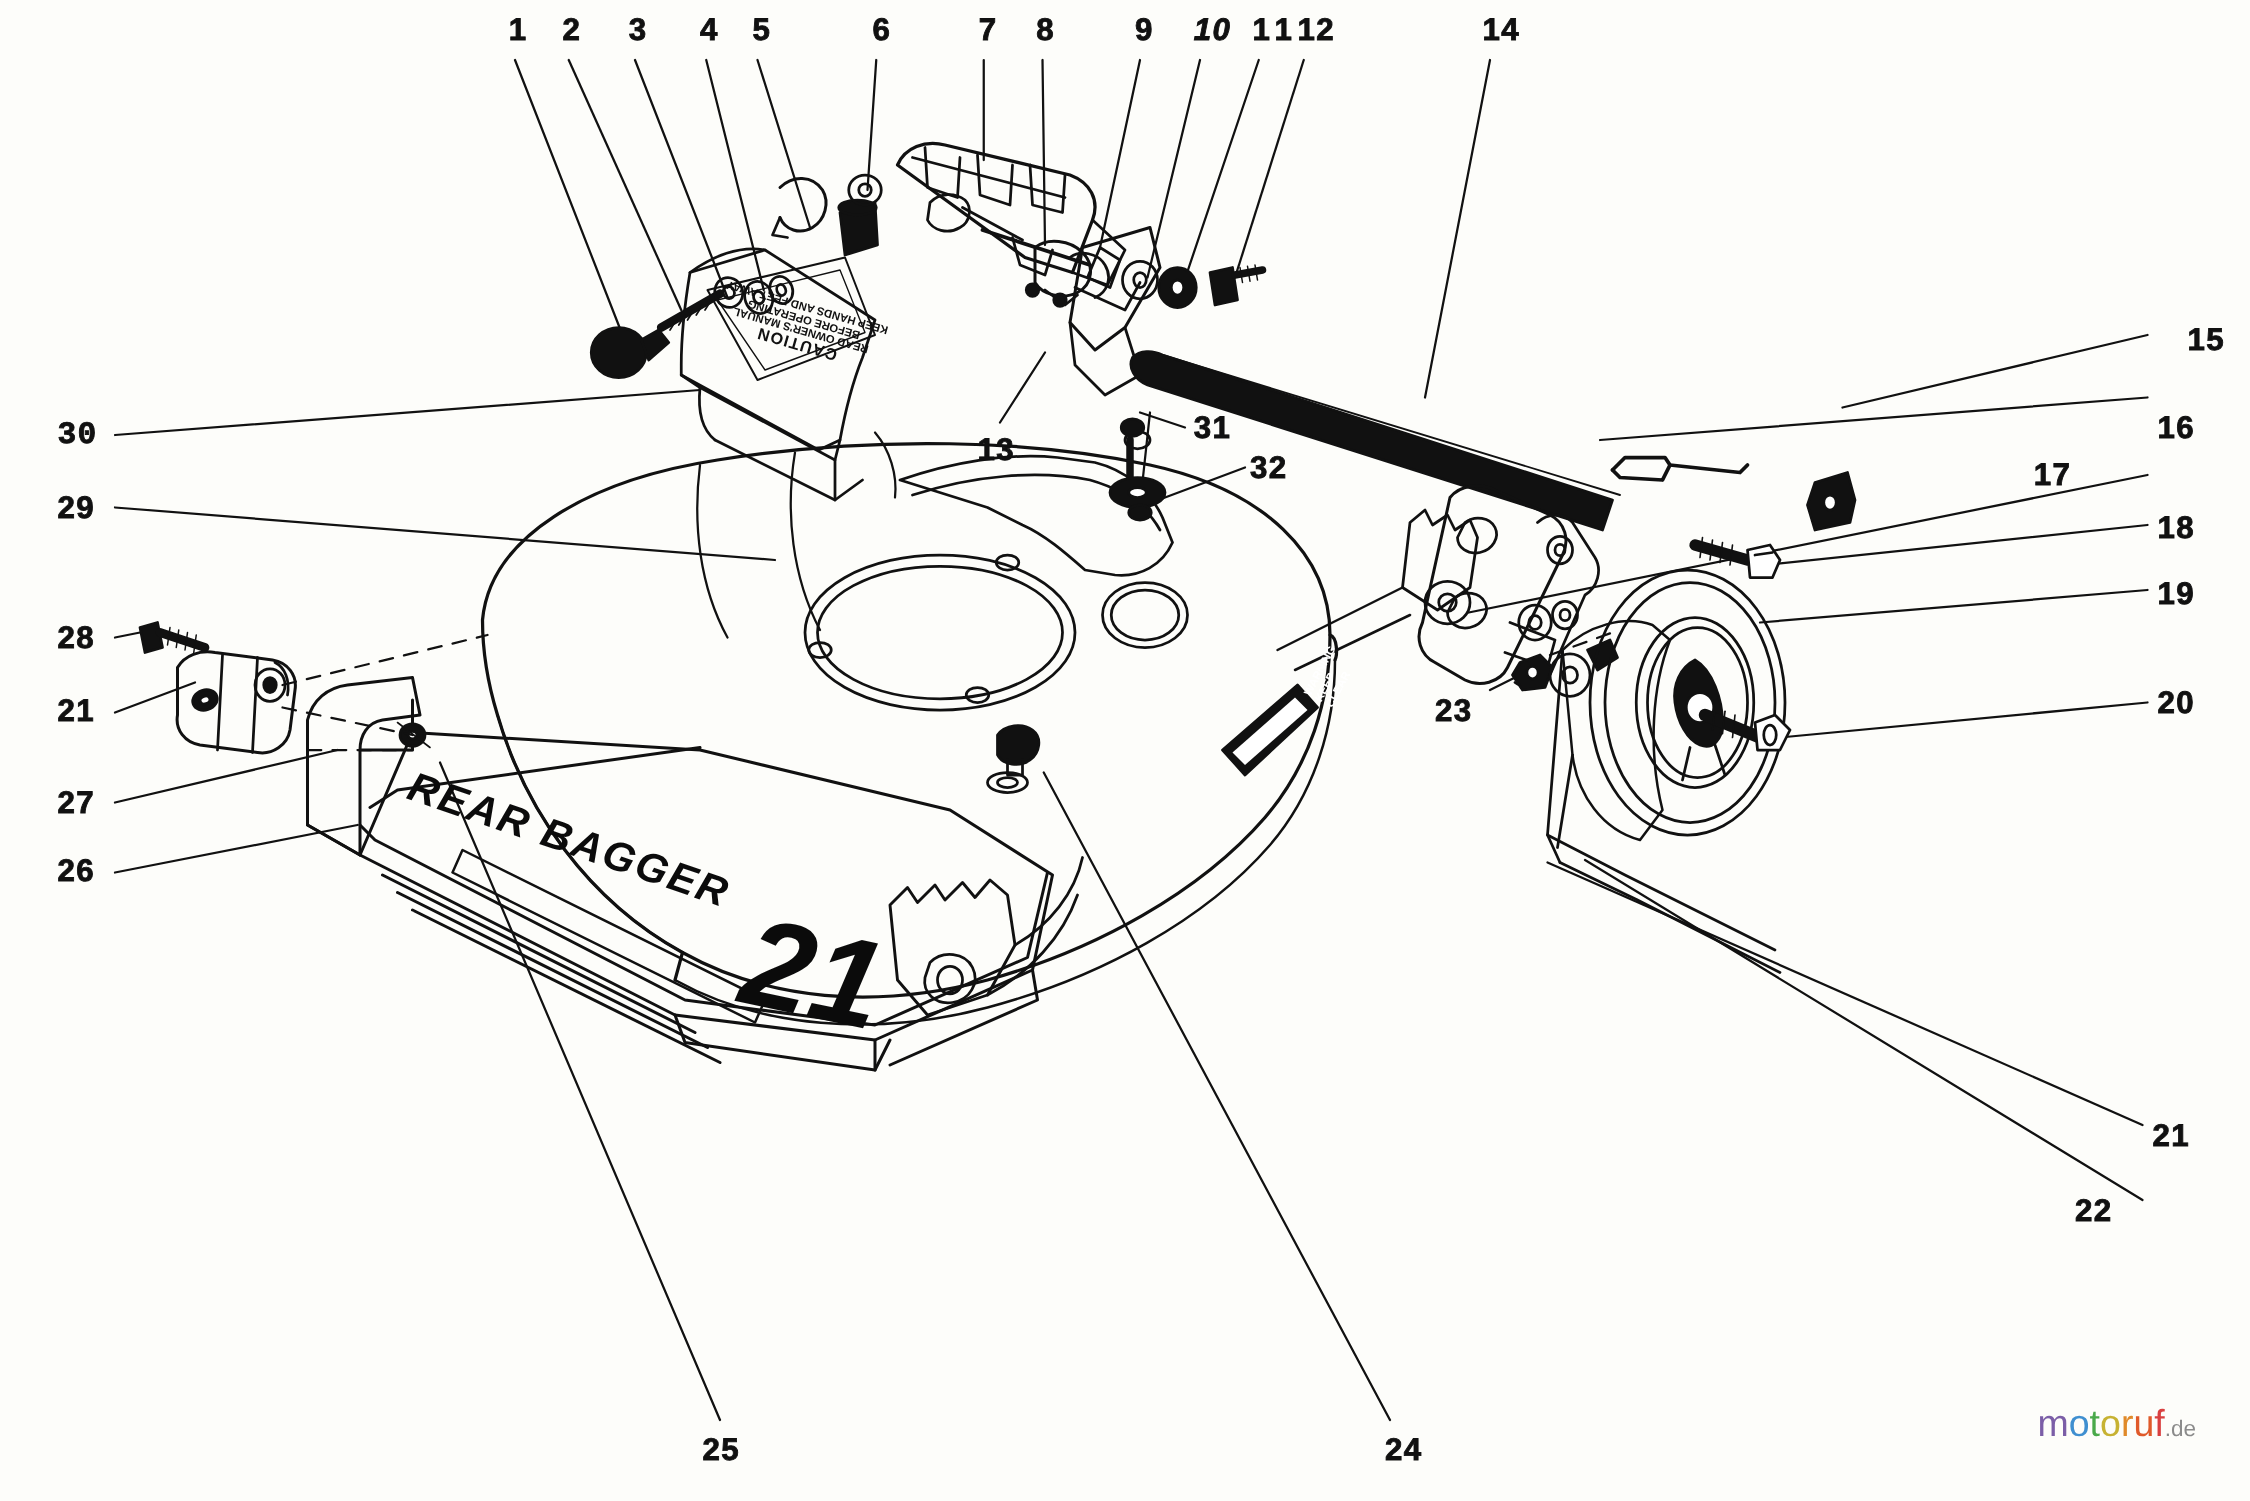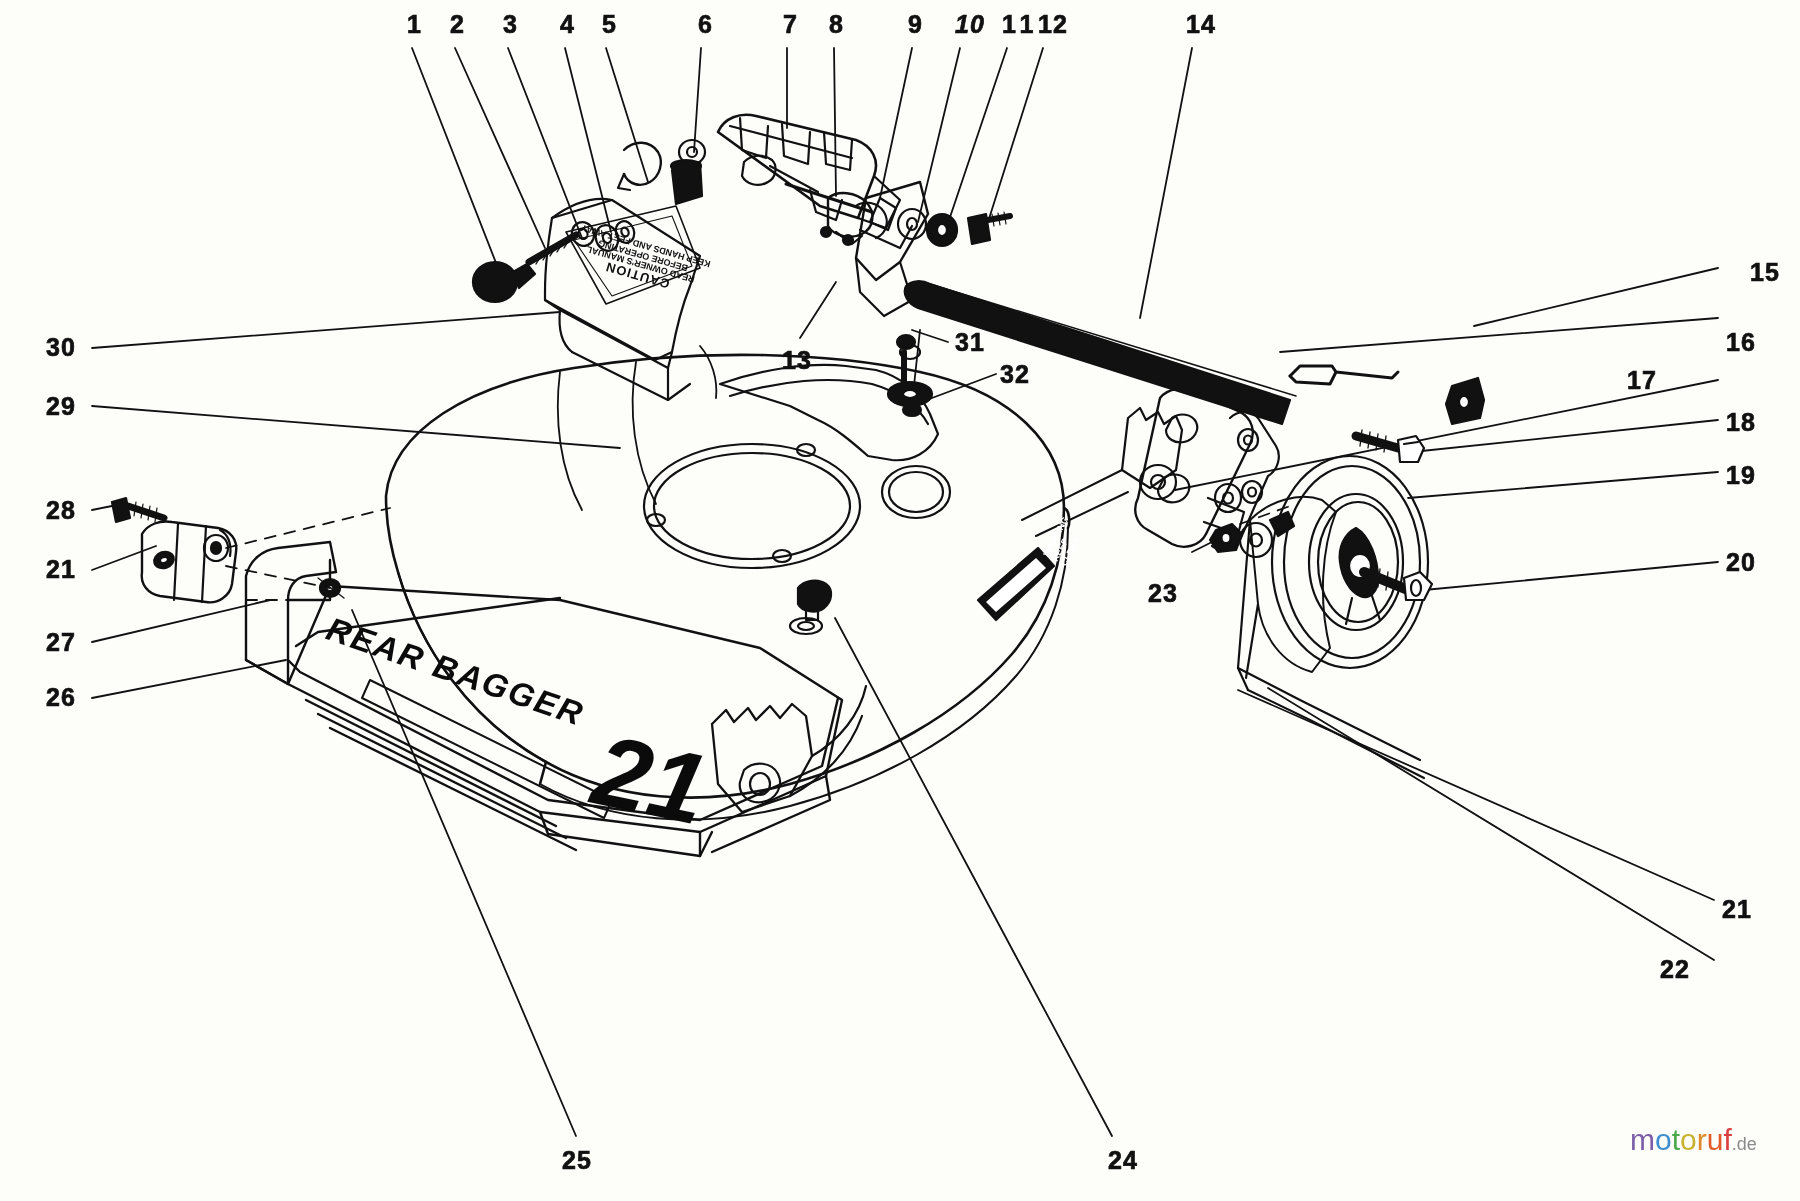--- a/index.html
+++ b/index.html
@@ -480,29 +480,29 @@
 
   <div class="callout" style="left:1726px;top:260px;margin-left:24px;">15</div>
   <div class="callout" style="left: 1726px; top: 330px;">16</div>
   <div class="callout" style="left: 1627px; top: 368px;">17</div>
   <div class="callout" style="left: 1726px; top: 410px;">18</div>
   <div class="callout" style="left: 1726px; top: 463px;">19</div>
   <div class="callout" style="left: 1726px; top: 550px; text-align: right;">20</div>
   <div class="callout" style="left: 1722px; top: 897px;">21</div>
   <div class="callout" style="left: 1660px; top: 957px;">22</div>
 
-  <div class="callout" style="left: 1148px; top: 557px; margin-top: 24px;">23</div>
+  <div class="callout" style="left: 1148px; top: 557px;">23</div>
   <div class="callout" style="left: 1108px; top: 1148px;">24</div>
   <div class="callout" style="left: 562px; top: 1148px;">25</div>
 
   <div class="callout" style="left: 46px; top: 685px;">26</div>
   <div class="callout" style="left: 46px; top: 630px;">27</div>
   <div class="callout" style="left: 46px; top: 498px;">28</div>
   <div class="callout" style="left: 46px; top: 394px;">29</div>
-  <div class="callout" style="left: 46px; top: 335px;">30</div>
+  <div class="callout" style="left: 46px; top: 335px; font-family: Liberation Mono, monospace;">30</div>
   <div class="callout" style="left: 46px; top: 557px;">21</div>
 
   <div class="callout" style="left: 782px; top: 348px;">13</div>
   <div class="callout" style="left: 955px; top: 330px;">31</div>
   <div class="callout" style="left: 1000px; top: 362px;">32</div>
 
   <div class="decal-rear" style="left:334px;top:610px;">REAR BAGGER</div>
 
   <div class="decal-size" style="left:608px;top:712px;">21</div>
 

